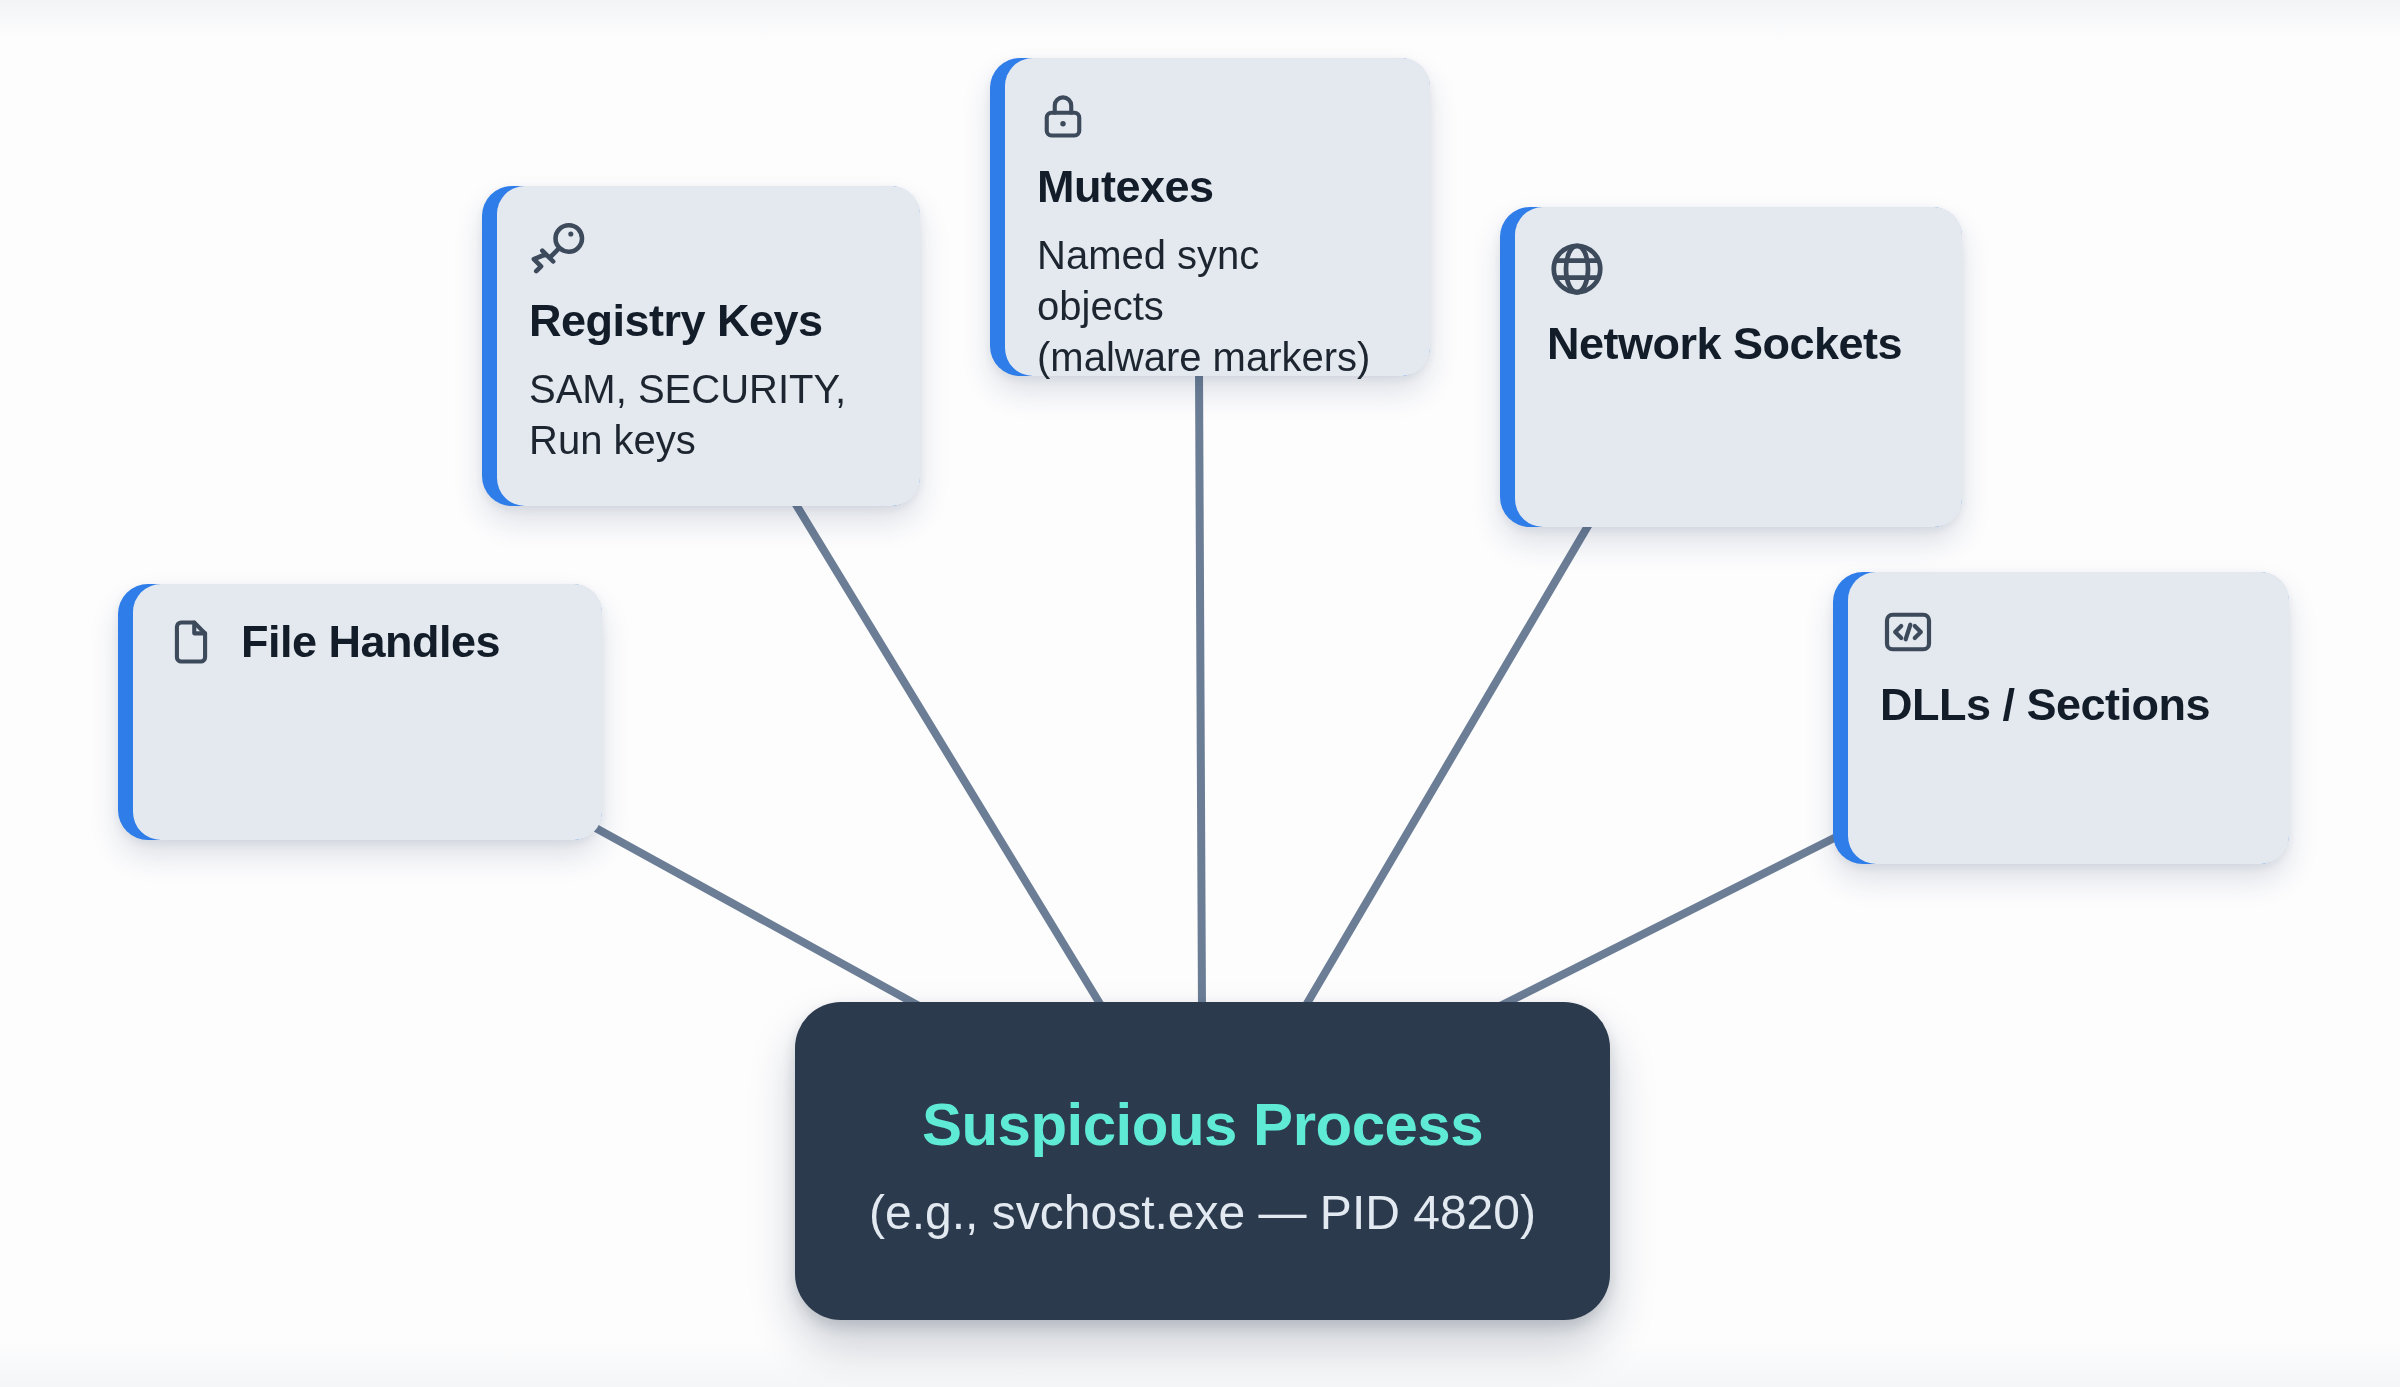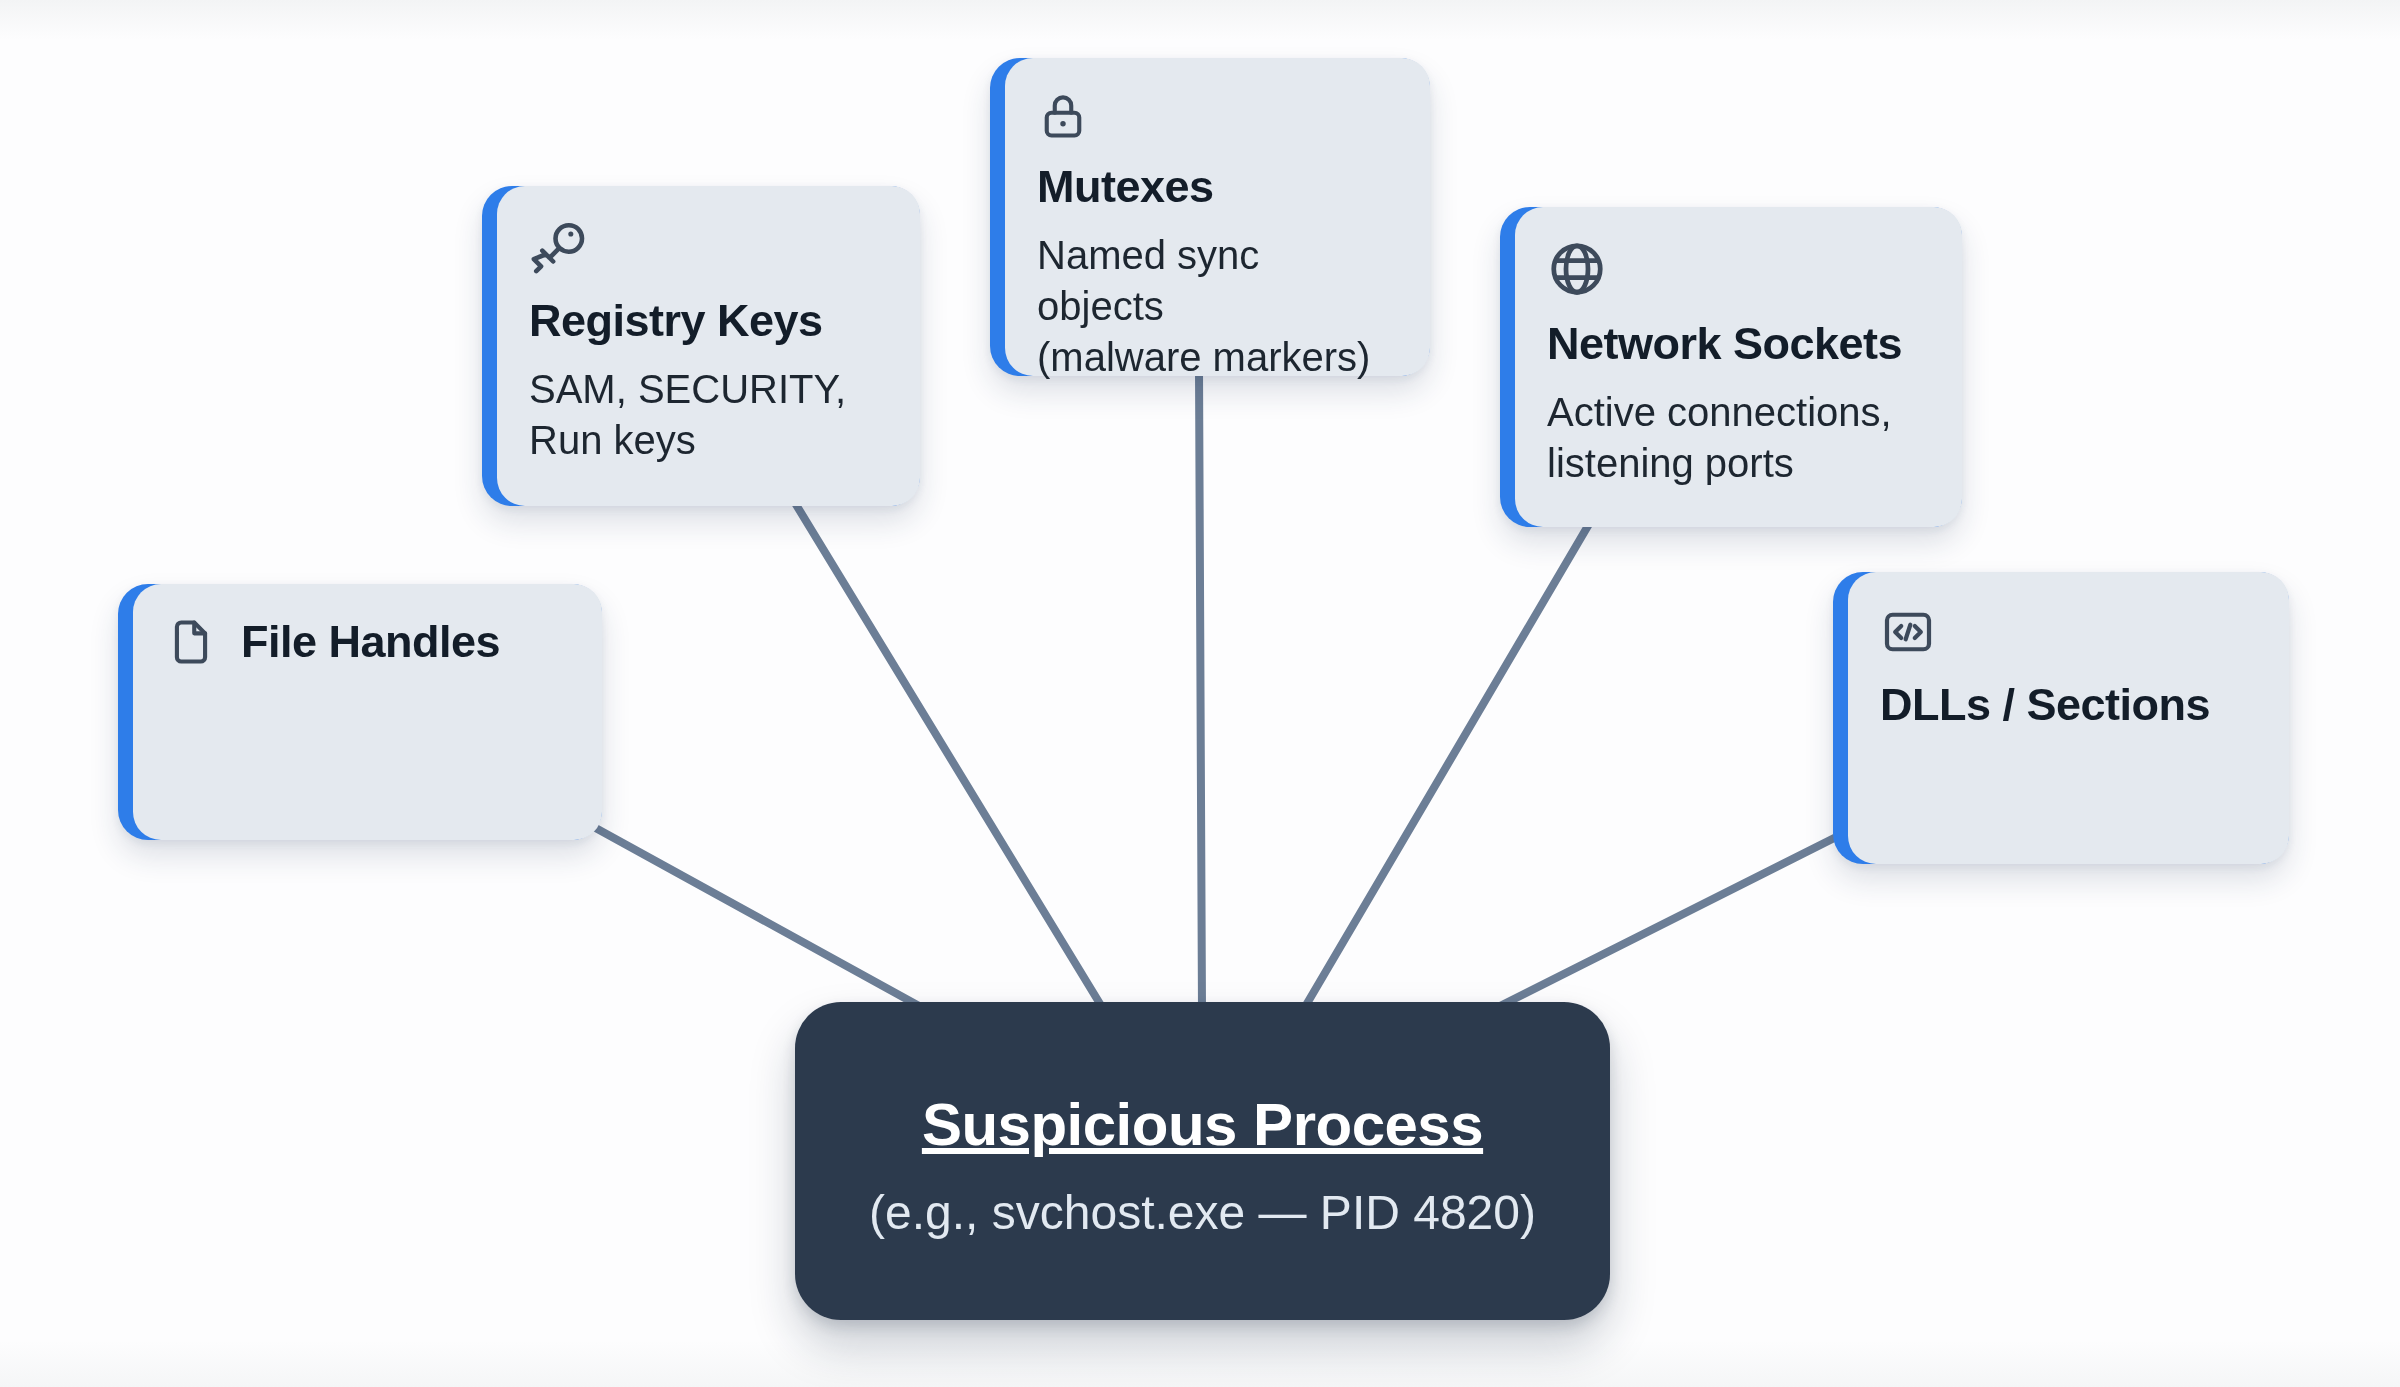--- a/index.html
+++ b/index.html
@@ -55,21 +55,21 @@
   .center-node{
     position:absolute;z-index:2;
     left:795px;top:1002px;width:815px;height:318px;
     background:#2c3a4d;
     border-radius:46px;
     box-shadow:0 26px 46px rgba(20,35,60,.22),0 6px 14px rgba(20,35,60,.14);
     display:flex;flex-direction:column;align-items:center;justify-content:center;
     gap:26px;padding-top:8px;box-sizing:border-box;
   }
   .node-title{
-    font-size:60px;font-weight:700;color:#ffffff;letter-spacing:-0.5px;text-decoration:underline;
+    font-size:60px;font-weight:700;color:#5eead4;letter-spacing:-0.5px;
   }
   .node-subtitle{
     font-size:48px;color:#e2e9f1;
   }
 </style>
 </head>
 <body>
 
 <div class="stage">
 
@@ -130,22 +130,20 @@
     <div class="card-inner stacked">
       <span class="icon">
         <svg width="60" height="60" viewBox="0 0 24 24" fill="none" stroke="currentColor" stroke-width="1.9" stroke-linecap="round" stroke-linejoin="round">
           <circle cx="12" cy="12" r="9.3"></circle>
           <path d="M3.6 8.6h16.8"></path>
           <path d="M3.6 15.4h16.8"></path>
           <ellipse cx="12" cy="12" rx="4.4" ry="9.3"></ellipse>
         </svg>
       </span>
       <div class="card-title">Network Sockets</div>
-      <div class="card-body">Active connections,
-listening ports</div>
     </div>
   </div>
 
   <div class="card card-dlls">
     <div class="card-inner stacked">
       <span class="icon">
         <svg width="56" height="56" viewBox="0 0 24 24" fill="none" stroke="currentColor" stroke-width="1.8" stroke-linecap="round" stroke-linejoin="round">
           <rect x="3" y="4.6" width="18" height="14.8" rx="2.4"></rect>
           <path d="M9.1 9.4 6.5 12l2.6 2.6"></path>
           <path d="M14.9 9.4 17.5 12l-2.6 2.6"></path>

